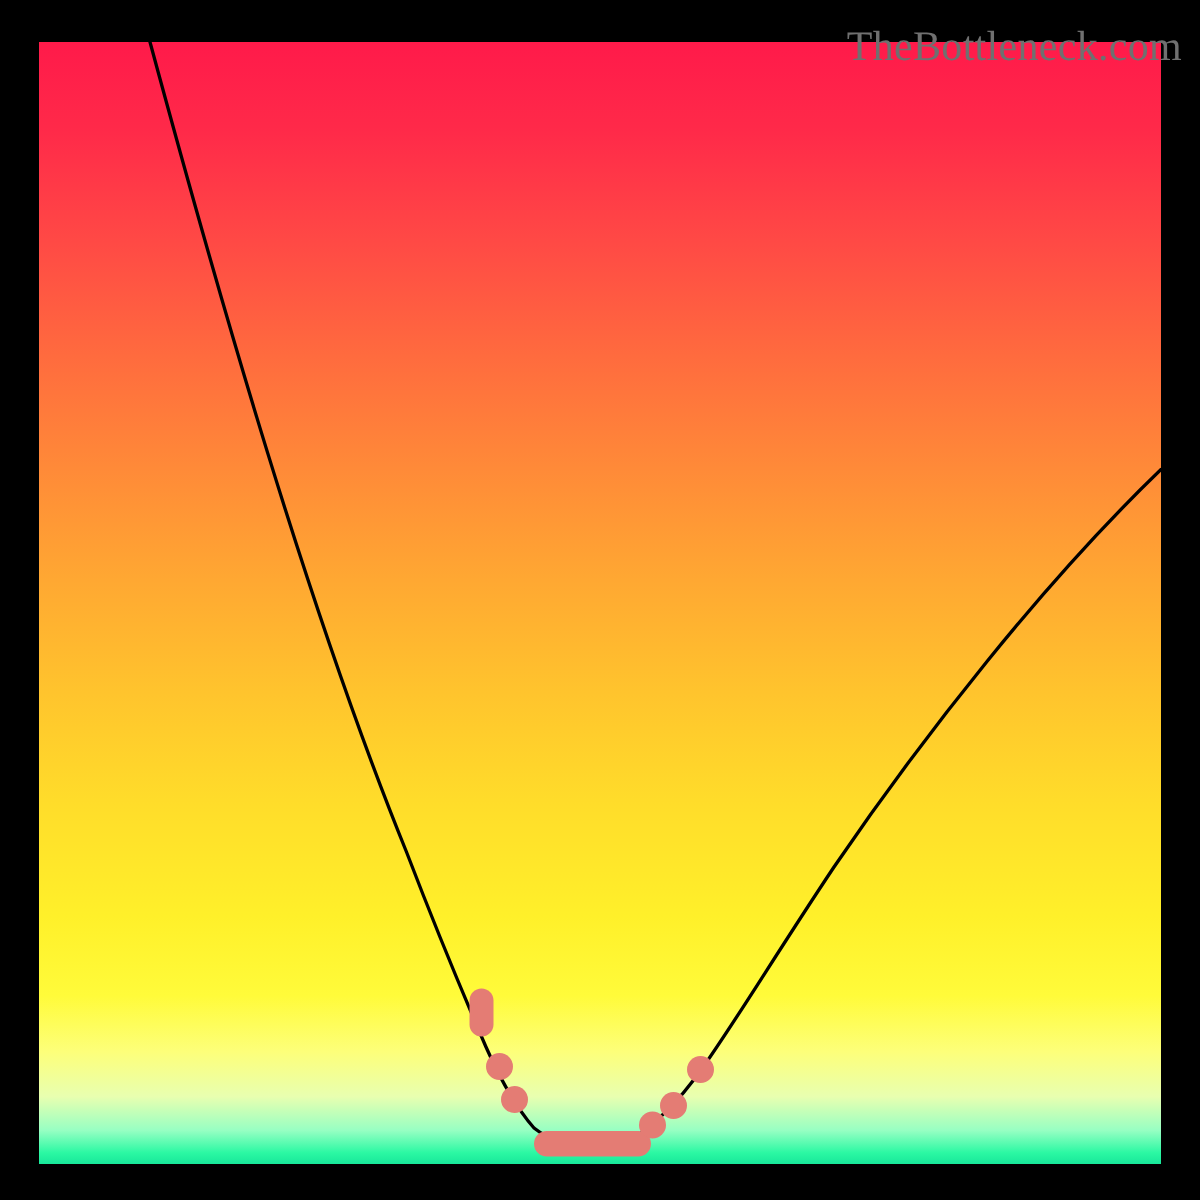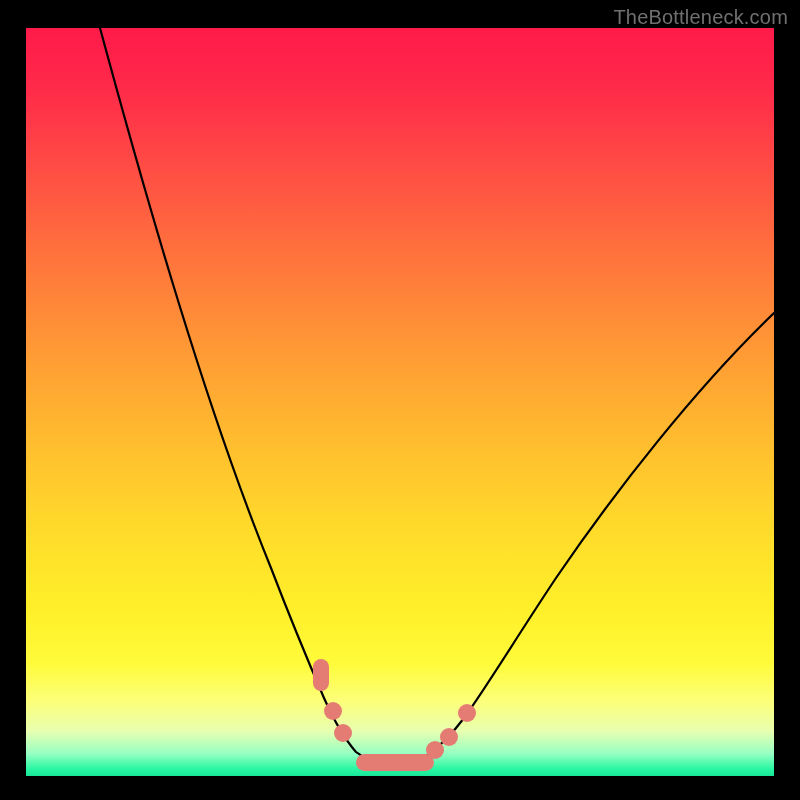--- a/index.html
+++ b/index.html
@@ -30,27 +30,28 @@
       #fffb3a 85%,
       #fdff7a 90%,
       #e8ffb0 94%,
       #97ffc3 97%,
       #2bf8a3 99%,
       #18e79a 100%
     );
   }
   .watermark {
     position: absolute;
-    top: 6px;
+    top: 16px;
     right: 12px;
     color: #707070;
-    font-size: 20px;
+    font-size: 28px;
     letter-spacing: 0.2px;
     font-weight: 500;
     z-index: 10;
+    font-family: Liberation Serif, serif;
   }
   svg.curve {
     position: absolute;
     left: 0;
     top: 0;
     width: 748px;
     height: 748px;
   }
   .marker {
     fill: #e47c74;

